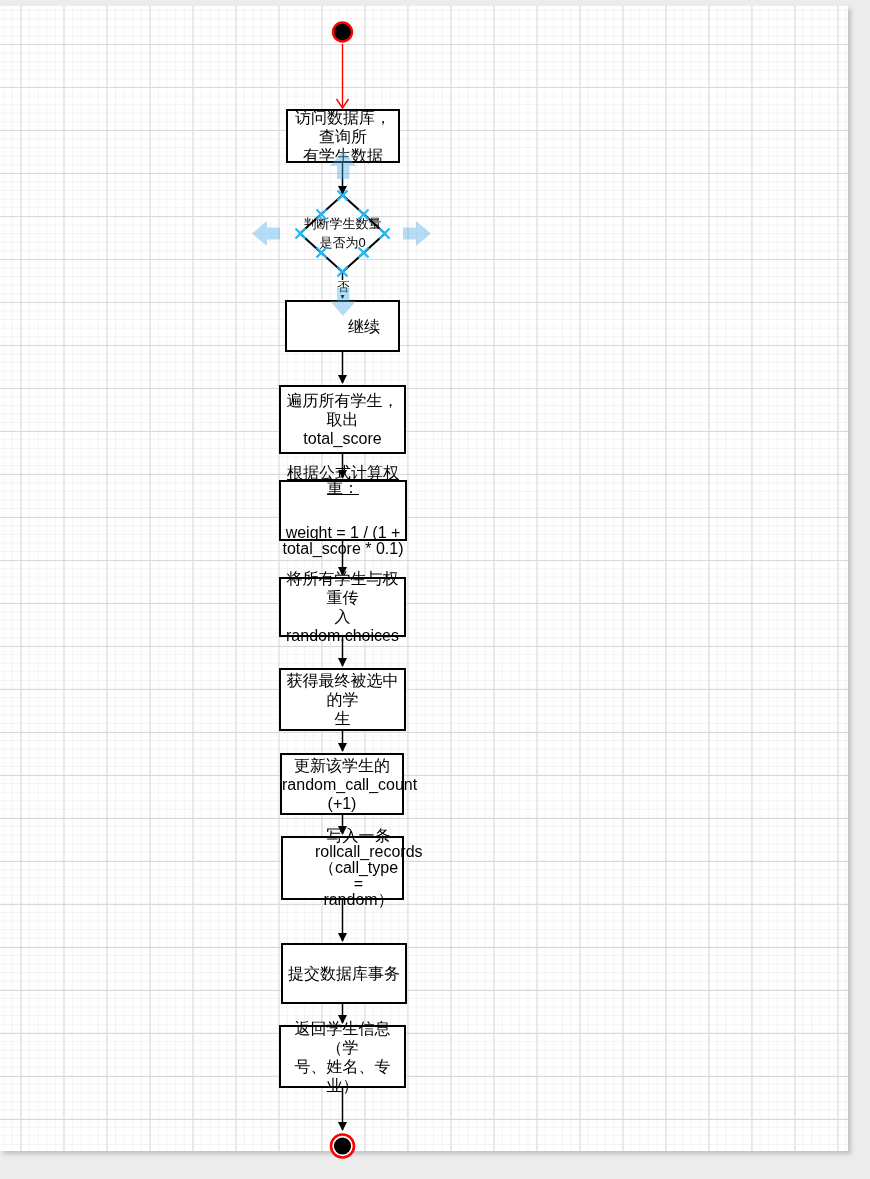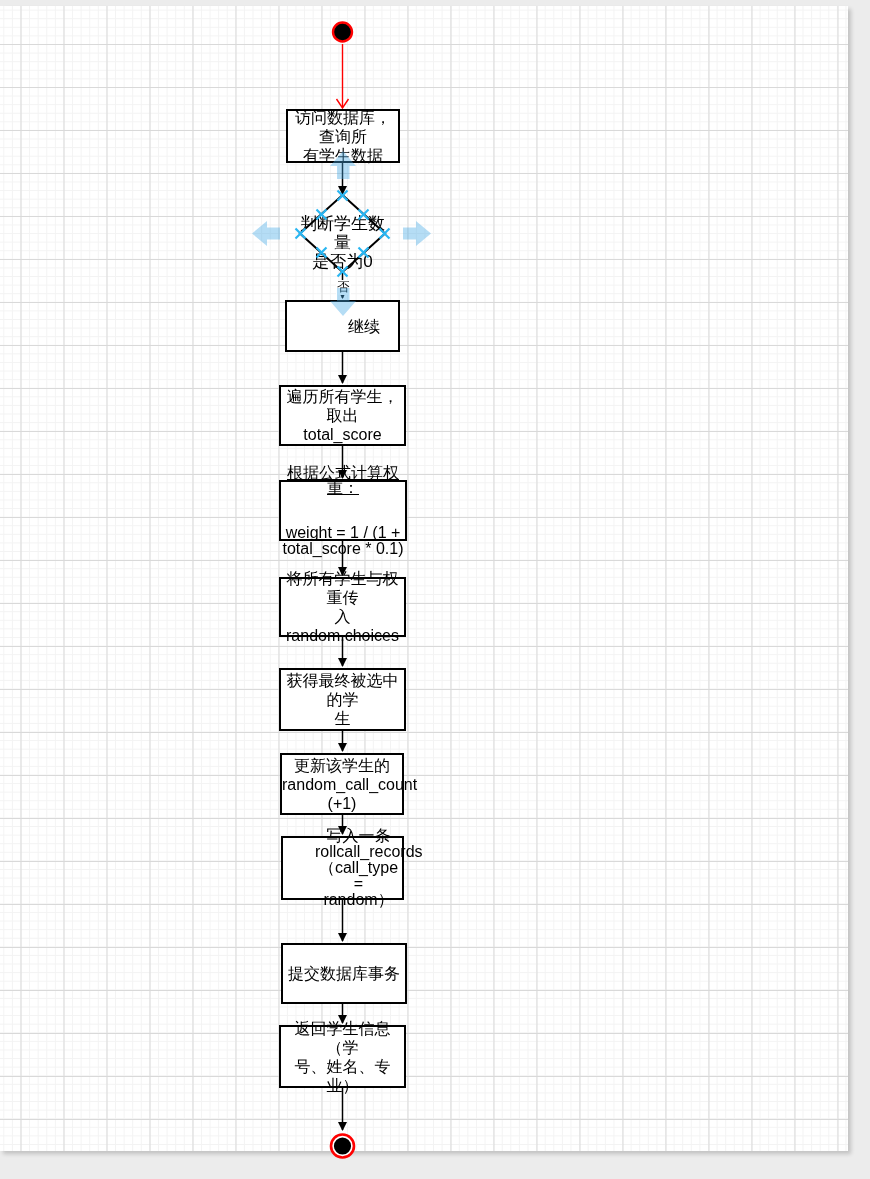--- a/index.html
+++ b/index.html
@@ -30,21 +30,21 @@
     display:flex;align-items:center;justify-content:center;
     text-align:center;font-size:16px;line-height:19px;color:#000;
   }
   .node .lbl{white-space:pre-line;width:100%;}
   .node.tight{line-height:16px;padding-left:32px;}
   .node.formula{line-height:15.5px;}
   .node.formula .intro{display:block;text-decoration:underline;}
   .node.formula .fx{display:block;font-weight:normal;margin-top:14px;white-space:pre-line;}
   .diamond-label{
     position:absolute;left:299px;top:214px;width:87px;
-    text-align:center;font-size:17px;line-height:19px;color:#000;white-space:pre-line;
+    text-align:center;font-size:13px;line-height:19px;color:#000;white-space:pre-line;
   }
   .edge-label{
     position:absolute;left:336px;top:280px;
     background:#fff;font-size:12.5px;line-height:15px;color:#000;padding:0 1px;
   }
 </style>
 </head>
 <body>
 
 <div class="page"></div>
@@ -83,21 +83,21 @@
   <circle cx="342.5" cy="1146" r="8.6" fill="#000"></circle>
 </svg>
 
 <div class="node" style="left:286px;top:109px;width:114px;height:54px;">
     <span class="lbl">访问数据库，查询所
 有学生数据</span>
   </div>
 <div class="node" style="left:285px;top:300px;width:115px;height:52px;padding-left:43px;">
     <span class="lbl">继续</span>
   </div>
-<div class="node" style="left:279px;top:385px;width:127px;height:61px;">
+<div class="node" style="left:279px;top:385px;width:127px;height:69px;">
     <span class="lbl">遍历所有学生，取出
 total_score</span>
   </div>
 <div class="node formula" style="left:279px;top:480px;width:128px;height:61px;">
   <span class="lbl">
     <span class="intro">根据公式计算权重：</span>
     <span class="fx">weight = 1 / (1 +
 total_score * 0.1)</span>
   </span>
 </div>

